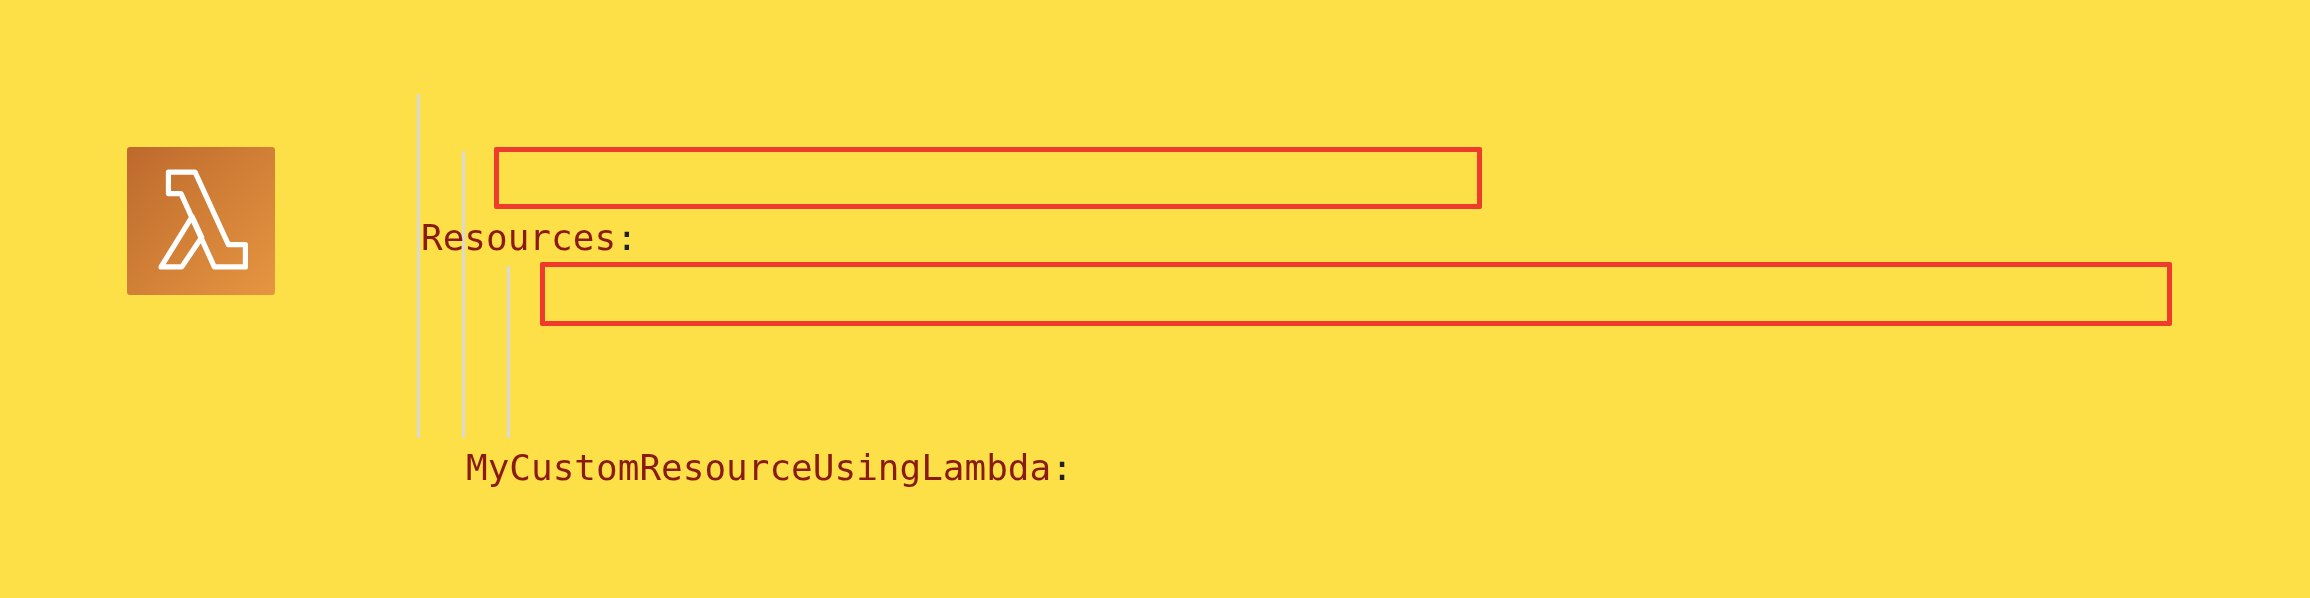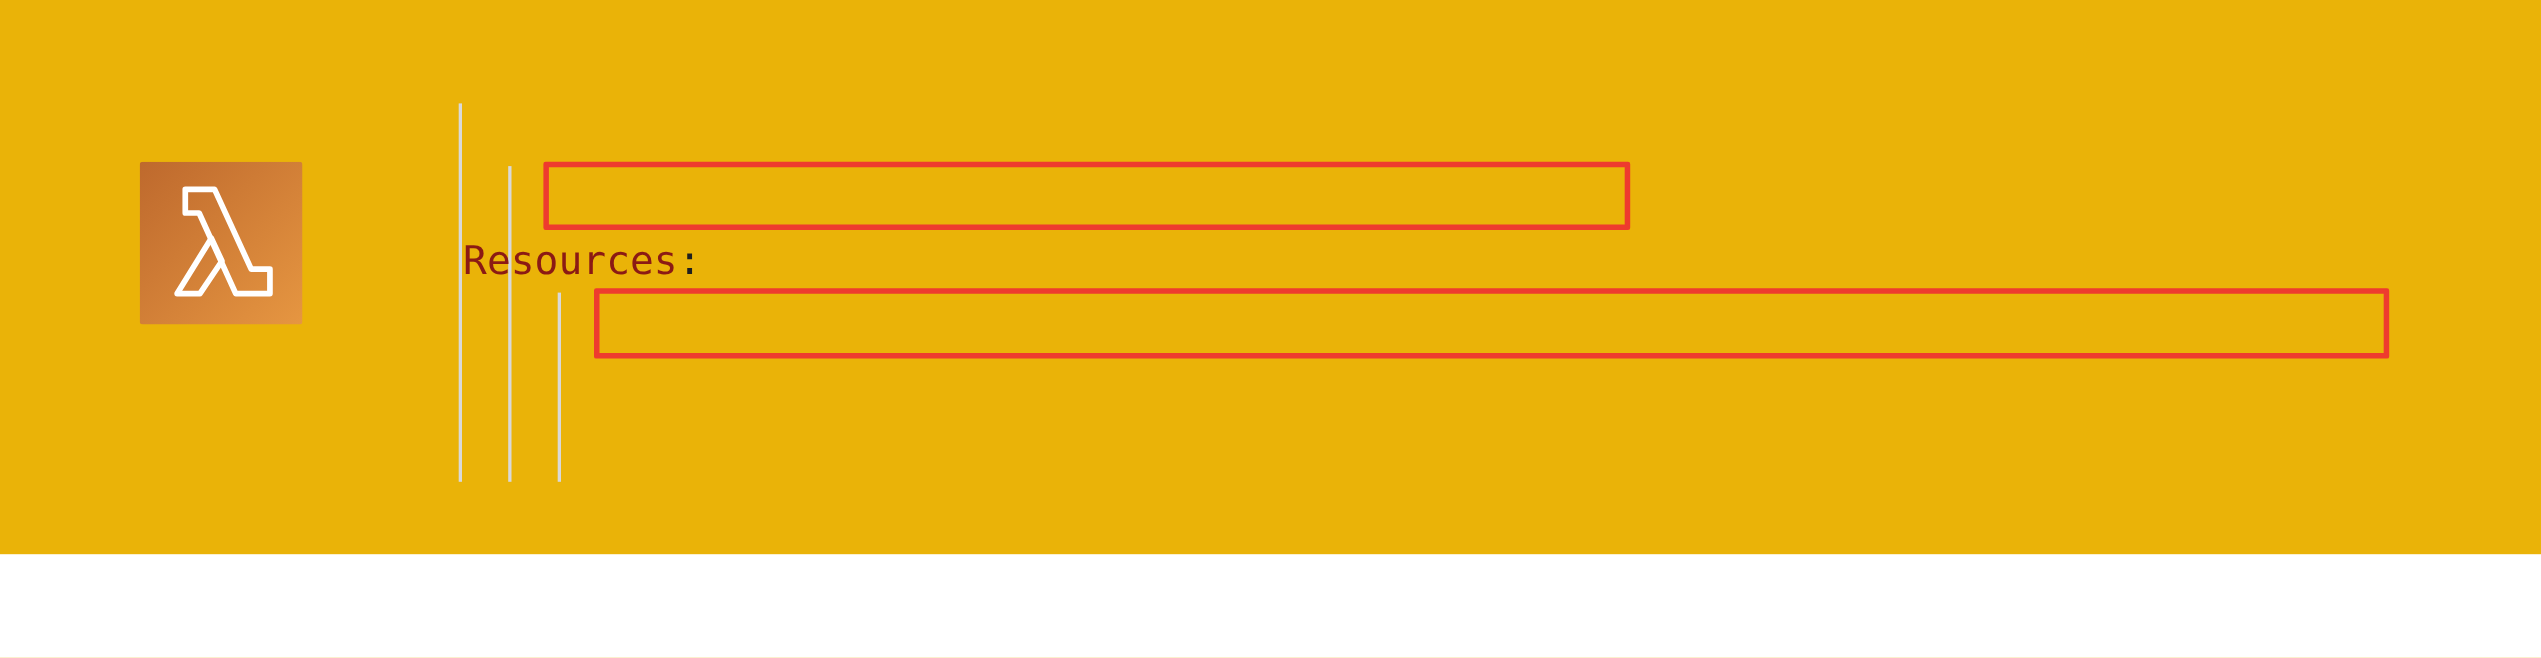--- a/index.html
+++ b/index.html
@@ -1,19 +1,19 @@
 <!DOCTYPE html>
 <html style="--key: #8b1a14; --punct: #1f1f1f; --value: #1a1aff; --comment: #3a8a3c; --string: #a83a32; --highlight_border: #ee3b2e; --indent_guide: #d9d9d9; --icon_gradient_start: #be692d; --icon_gradient_end: #e69641; --icon_glyph: #ffffff;"><head>
 <meta charset="utf-8">
 <style>
   html,body { margin:0; padding:0; background:#ffffff; }
   .canvas {
     position:relative;
-    width:2310px; height:504px;
-    background:#eab308;
+    width:2310px; height:598px;
+    background:#fde047;
     overflow:hidden;
     font-family:"DejaVu Sans Mono", monospace;
   }
 
   
   .lambda-icon {
     position:absolute; left:127px; top:147px;
     width:148px; height:148px;
     border-radius:3px;
   }
@@ -73,20 +73,21 @@
   <div class="guide" id="guide-2"></div>
   <div class="guide" id="guide-3"></div>
 
   <div class="hl" id="hl-type"></div>
   <div class="hl" id="hl-service-token"></div>
 
   <div class="code">
 
     <div class="line ind0"><span class="k">Resources</span><span class="p">:</span></div>
 
+    <div class="line ind1"><span class="k">MyCustomResourceUsingLambda</span><span class="p">:</span></div>
 
     
 
     
 
     
 
     
 
     

